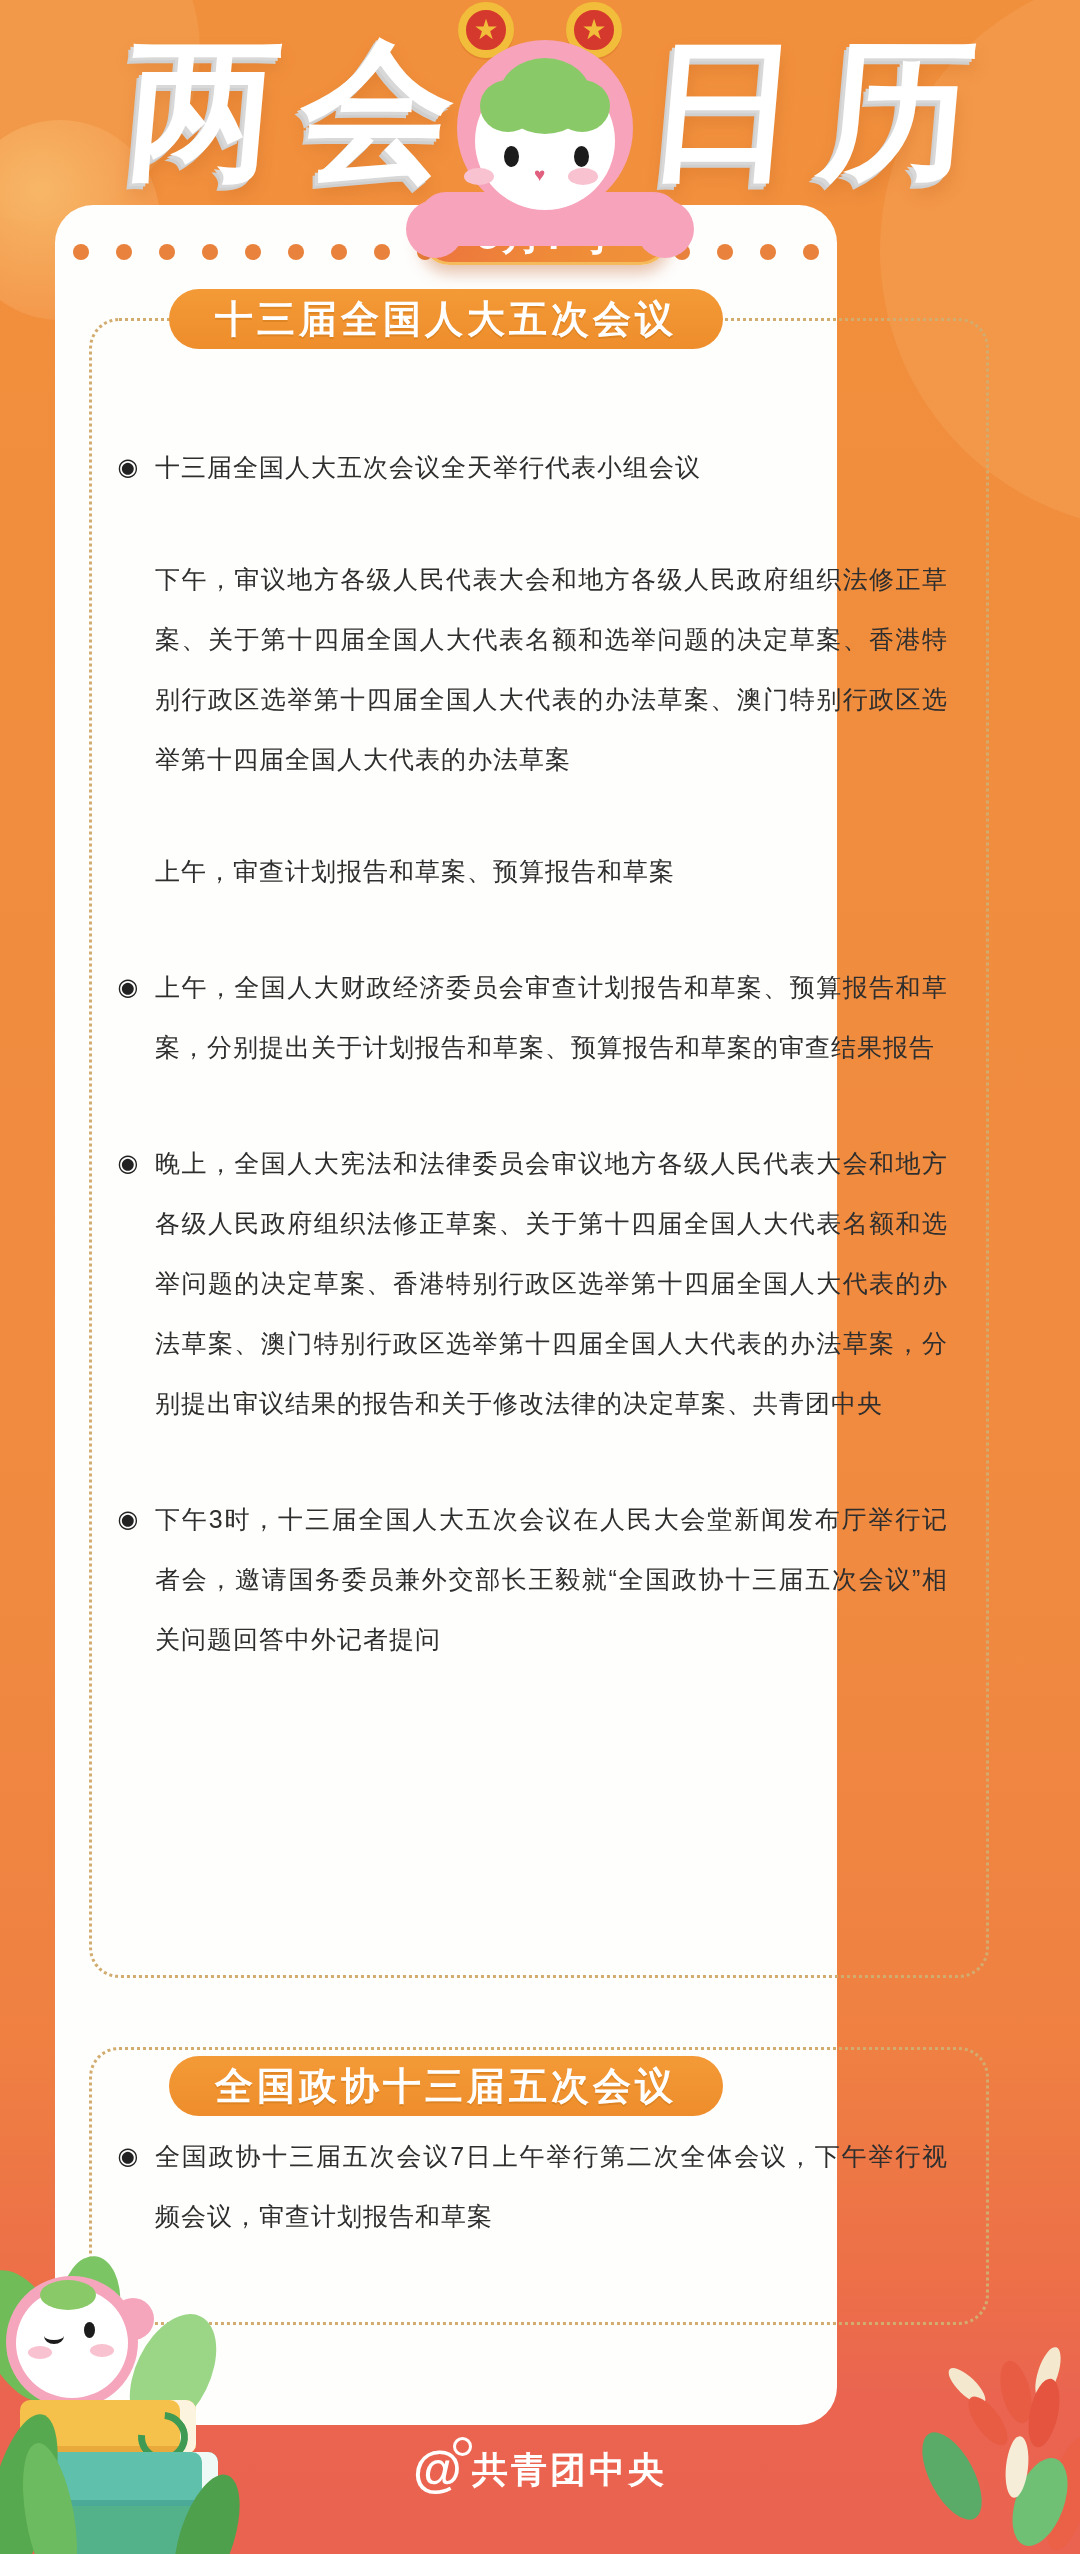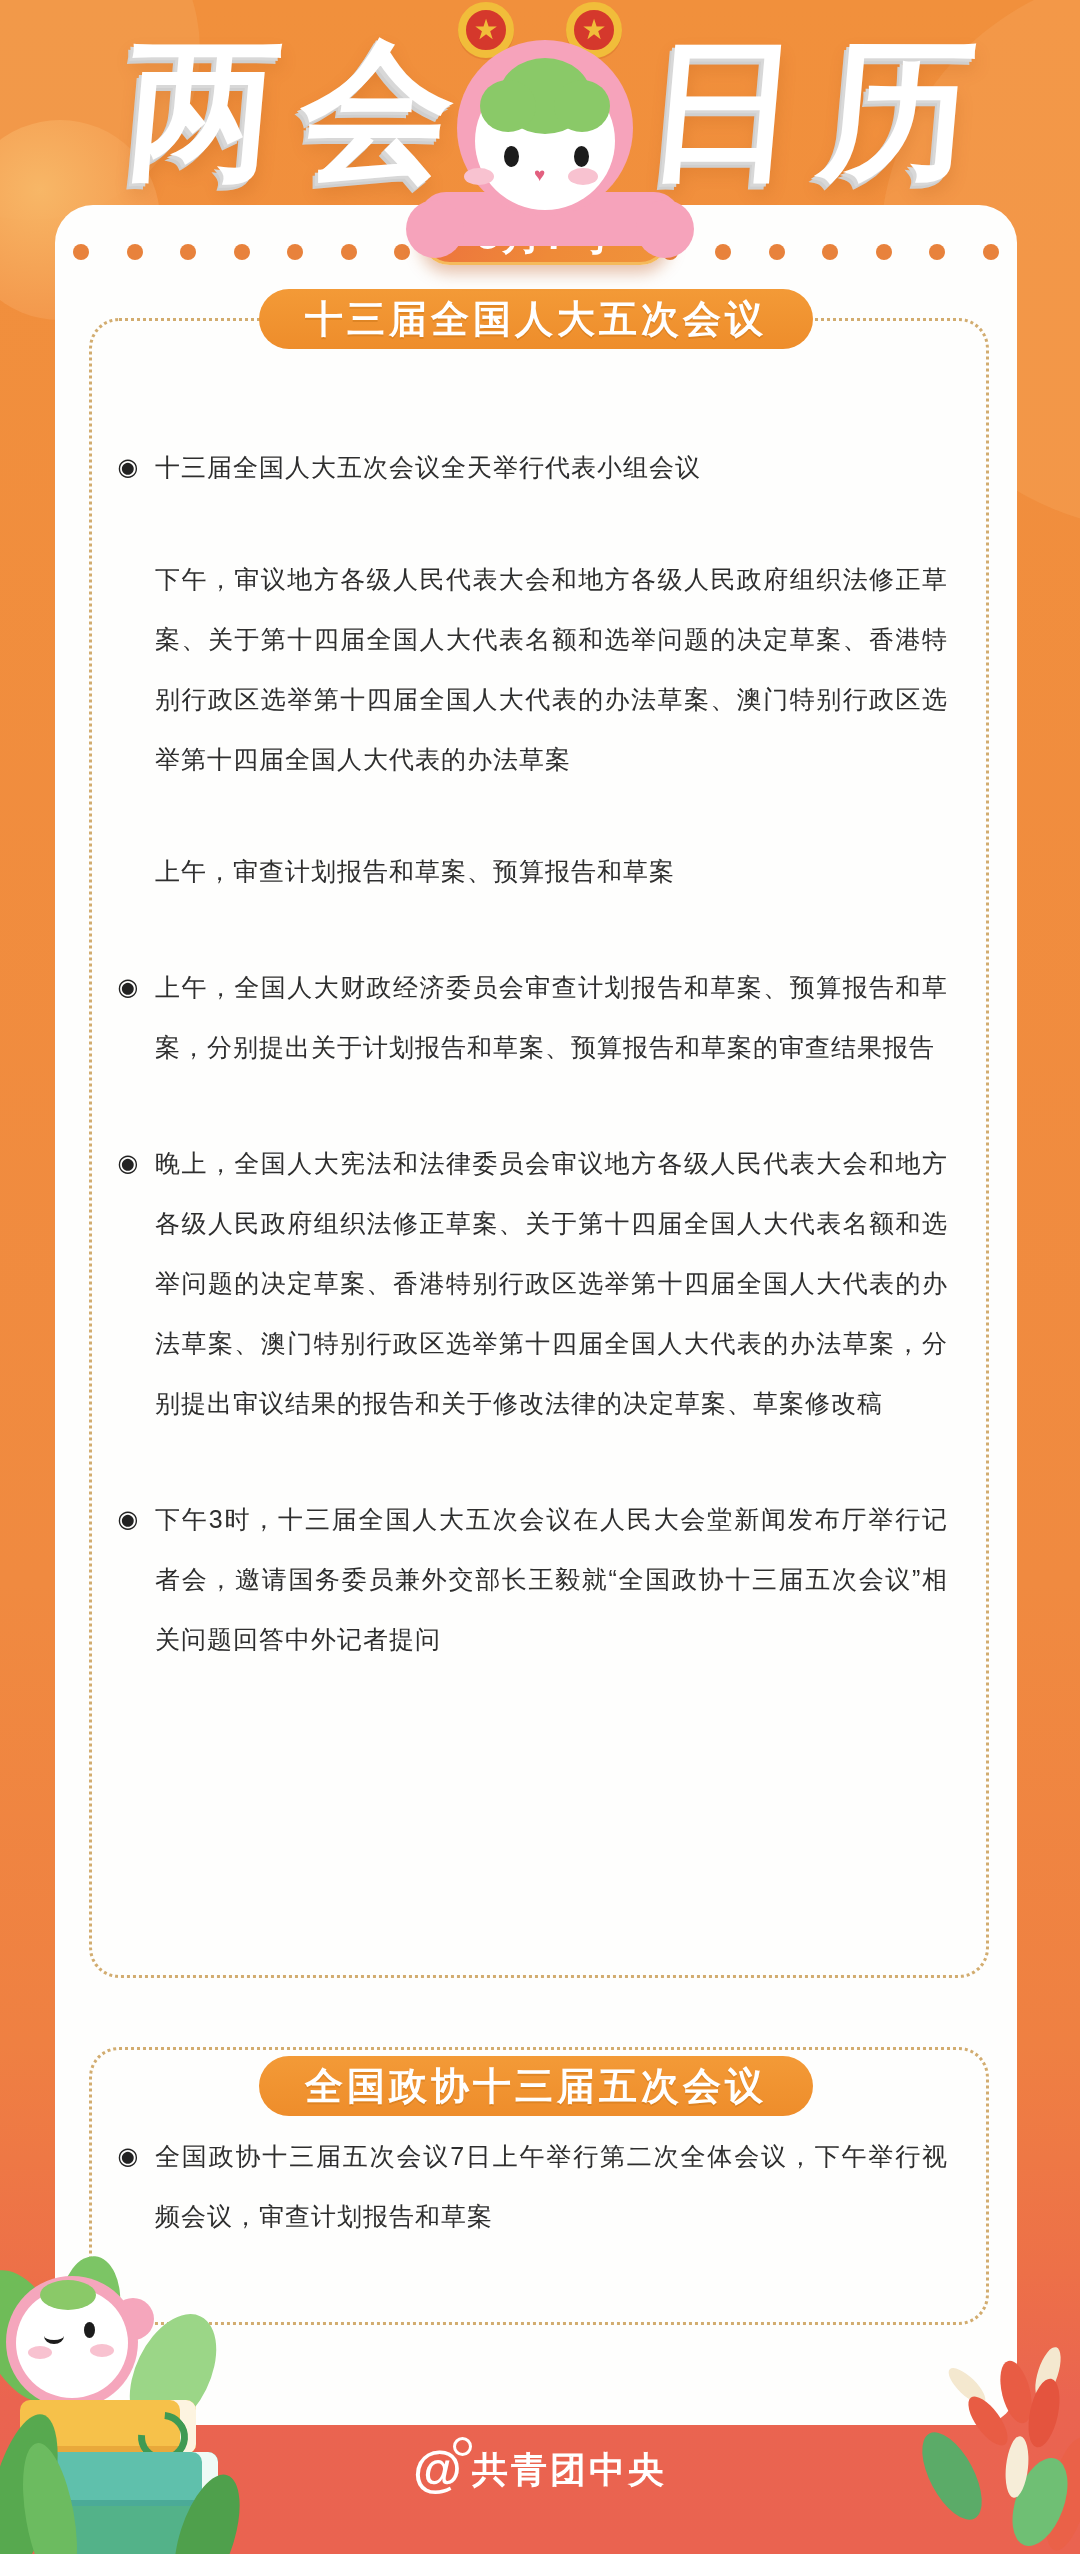--- a/index.html
+++ b/index.html
@@ -52,21 +52,21 @@
 
   
   .date-pill{position:absolute;left:420px;top:205px;width:250px;height:60px;z-index:6;
              border-radius:31px;background:linear-gradient(115deg,#EC703E 0%,#EF8A38 55%,#F0933A 100%);
              border:3px solid #F5BA5C;box-sizing:border-box;
              display:flex;align-items:center;justify-content:center;
              color:#fff;font-size:40px;font-weight:800;letter-spacing:3px;
              box-shadow:0 8px 16px rgba(186,77,17,.35);}
 
   
-  .card{position:absolute;left:55px;top:205px;width:962px;height:2220px;background:#FEFEFD;
+  .card{position:absolute;left:55px;top:205px;width:782px;height:2220px;background:#FEFEFD;
         border-radius:38px;z-index:4;}
   .dots-row{position:absolute;left:18px;right:18px;top:39px;height:16px;display:flex;justify-content:space-between;}
   .dot{width:16px;height:16px;border-radius:50%;background:#E8823C;}
 
   .section-pill{position:absolute;left:50%;transform:translateX(-50%);height:60px;z-index:5;
                 background:linear-gradient(180deg,#F39A37,#EE8D2B);border-radius:30px;
                 display:flex;align-items:center;justify-content:center;padding:0 46px;
                 color:#fff;font-size:38px;font-weight:800;letter-spacing:4px;white-space:nowrap;
                 text-shadow:0 2px 0 rgba(170,90,0,.25);}
   .pill-1{top:84px;}
@@ -197,21 +197,21 @@
           </div>
           <div class="item">
             <span class="marker">◉</span>
             <div class="item-body">
               <p>上午，全国人大财政经济委员会审查计划报告和草案、预算报告和草案，分别提出关于计划报告和草案、预算报告和草案的审查结果报告</p>
             </div>
           </div>
           <div class="item">
             <span class="marker">◉</span>
             <div class="item-body">
-              <p>晚上，全国人大宪法和法律委员会审议地方各级人民代表大会和地方各级人民政府组织法修正草案、关于第十四届全国人大代表名额和选举问题的决定草案、香港特别行政区选举第十四届全国人大代表的办法草案、澳门特别行政区选举第十四届全国人大代表的办法草案，分别提出审议结果的报告和关于修改法律的决定草案、草案修改稿</p>
+              <p>晚上，全国人大宪法和法律委员会审议地方各级人民代表大会和地方各级人民政府组织法修正草案、关于第十四届全国人大代表名额和选举问题的决定草案、香港特别行政区选举第十四届全国人大代表的办法草案、澳门特别行政区选举第十四届全国人大代表的办法草案，分别提出审议结果的报告和关于修改法律的决定草案、共青团中央</p>
             </div>
           </div>
           <div class="item">
             <span class="marker">◉</span>
             <div class="item-body">
               <p>下午3时，十三届全国人大五次会议在人民大会堂新闻发布厅举行记者会，邀请国务委员兼外交部长王毅就“全国政协十三届五次会议”相关问题回答中外记者提问</p>
             </div>
           </div>
         </div>
     </div>

